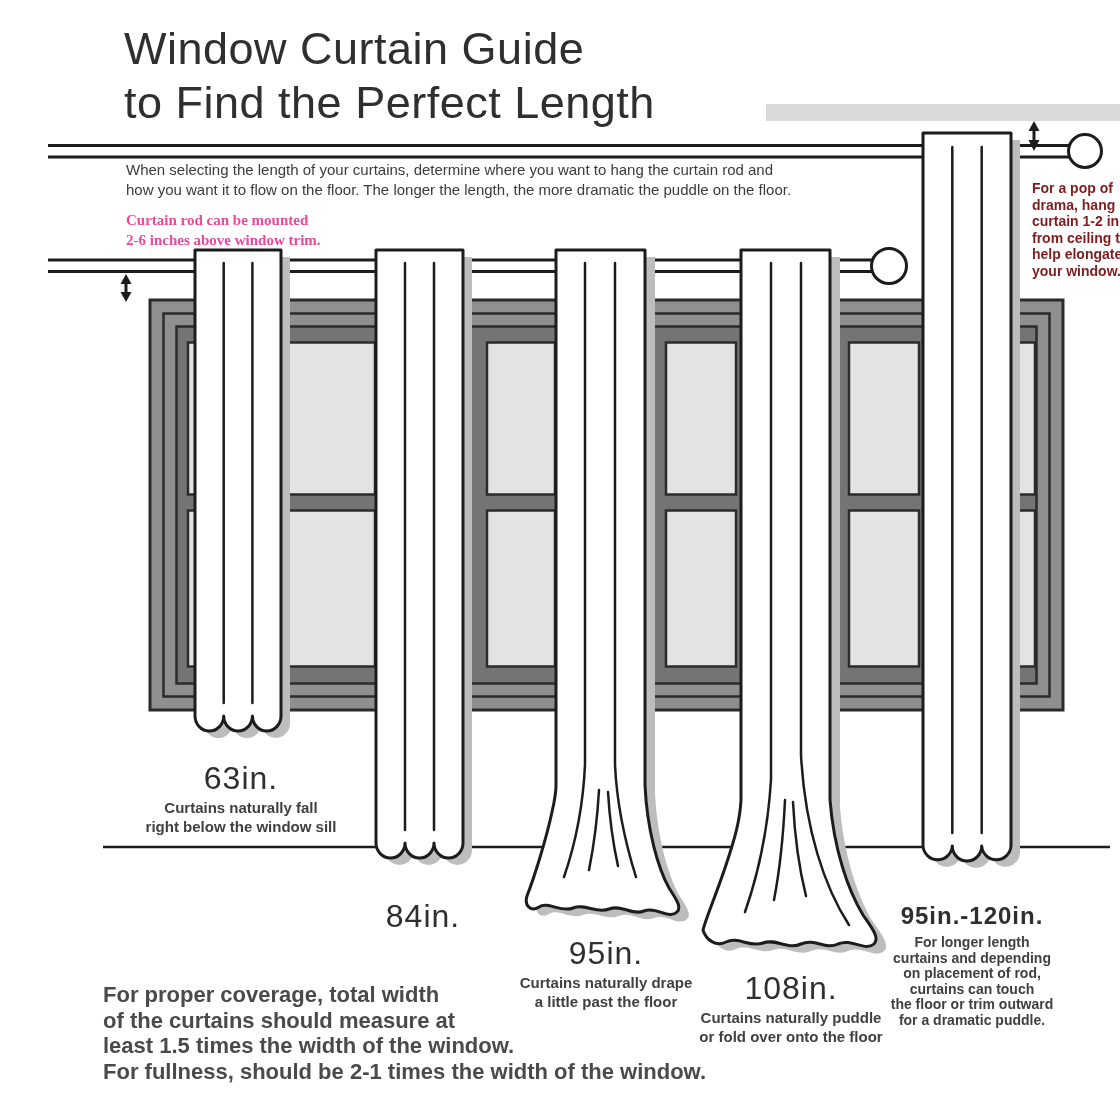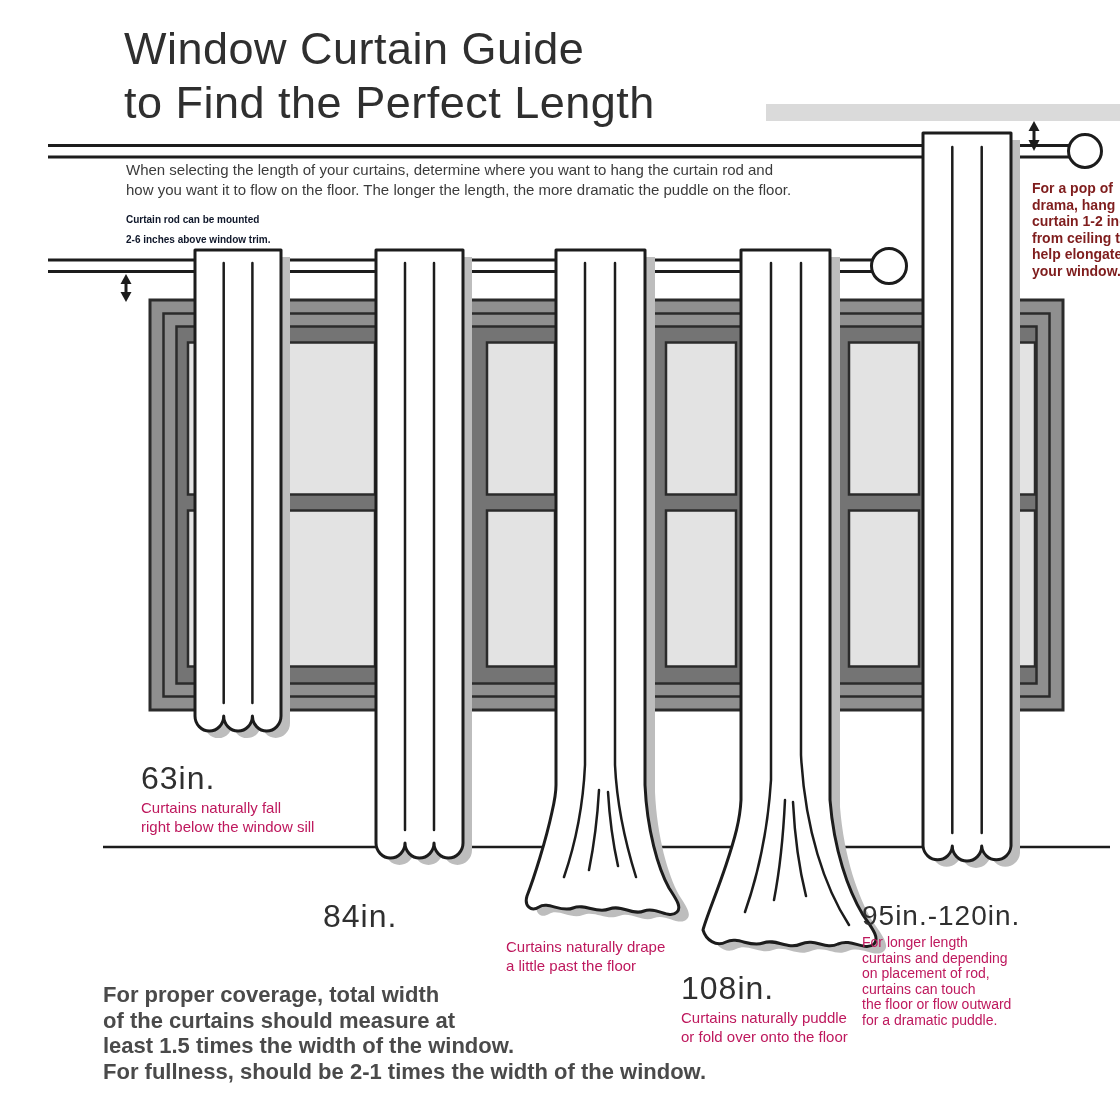--- a/index.html
+++ b/index.html
@@ -9,27 +9,27 @@
     margin-left:48px;
   }
   #art{position:absolute;left:0;top:0;z-index:0;}
   .txt{position:absolute;z-index:2;}
   .ml{white-space:pre-line;}
   .page-title{
     left:76px;top:22px;font-size:45px;line-height:54px;letter-spacing:.5px;
     color:#2f2f2f;font-weight:400;
   }
   .intro{left:78px;top:160px;width:720px;font-size:15px;line-height:20px;color:#3b3b3b;}
-  .rod-note{left:78px;top:210px;font-size:10px;line-height:20px;font-weight:bold;color:#0f172a;}
+  .rod-note{left:78px;top:210px;font-size:15px;line-height:20px;font-weight:bold;color:#ec4899;font-family:Liberation Serif, serif;}
   .ceiling-tip{left:984px;top:180px;width:136px;font-size:14px;line-height:16.5px;font-weight:bold;color:#7f1d1d;}
   .coverage{left:55px;top:982px;width:660px;font-size:22px;line-height:25.5px;font-weight:bold;color:#4a4a4a;}
-  .clabel{position:absolute;z-index:2;text-align:left;}
+  .clabel{position:absolute;z-index:2;text-align:center;}
   .clabel .big{font-size:32px;letter-spacing:1px;color:#2f2f2f;line-height:36px;}
-  .clabel .sub{font-size:15px;line-height:19px;color:#be185d;margin-top:2px;}
-  .clabel.l5 .big{font-size:28px;line-height:32px;}
+  .clabel .sub{font-size:15px;line-height:19px;color:#404040;margin-top:2px;font-weight:bold;}
+  .clabel.l5 .big{font-size:24px;line-height:32px;font-weight:bold;}
   .clabel.l5 .sub{font-size:14px;line-height:15.5px;margin-top:3px;}
   .lab1{left:93px;top:760px;width:200px;}
   .lab2{left:275px;top:898px;width:200px;}
   .lab3{left:458px;top:935px;width:200px;}
   .lab4{left:633px;top:970px;width:220px;}
   .lab5{left:814px;top:900px;width:220px;}
 </style>
 </head>
 <body>
 
@@ -142,37 +142,38 @@
     <div class="big">63in.</div>
     <div class="sub ml">Curtains naturally fall
 right below the window sill</div>
   </div>
 
   <div class="clabel lab2">
     <div class="big">84in.</div>
   </div>
 
   <div class="clabel lab3">
+    <div class="big">95in.</div>
     <div class="sub ml">Curtains naturally drape
 a little past the floor</div>
   </div>
 
   <div class="clabel lab4">
     <div class="big">108in.</div>
     <div class="sub ml">Curtains naturally puddle
 or fold over onto the floor</div>
   </div>
 
   <div class="clabel l5 lab5">
     <div class="big">95in.-120in.</div>
     <div class="sub ml">For longer length
 curtains and depending
 on placement of rod,
 curtains can touch
-the floor or flow outward
+the floor or trim outward
 for a dramatic puddle.</div>
   </div>
 
   <div class="txt ml coverage">For proper coverage, total width
 of the curtains should measure at
 least 1.5 times the width of the window.
 For fullness, should be 2-1 times the width of the window.</div>
 
 </div>
 

